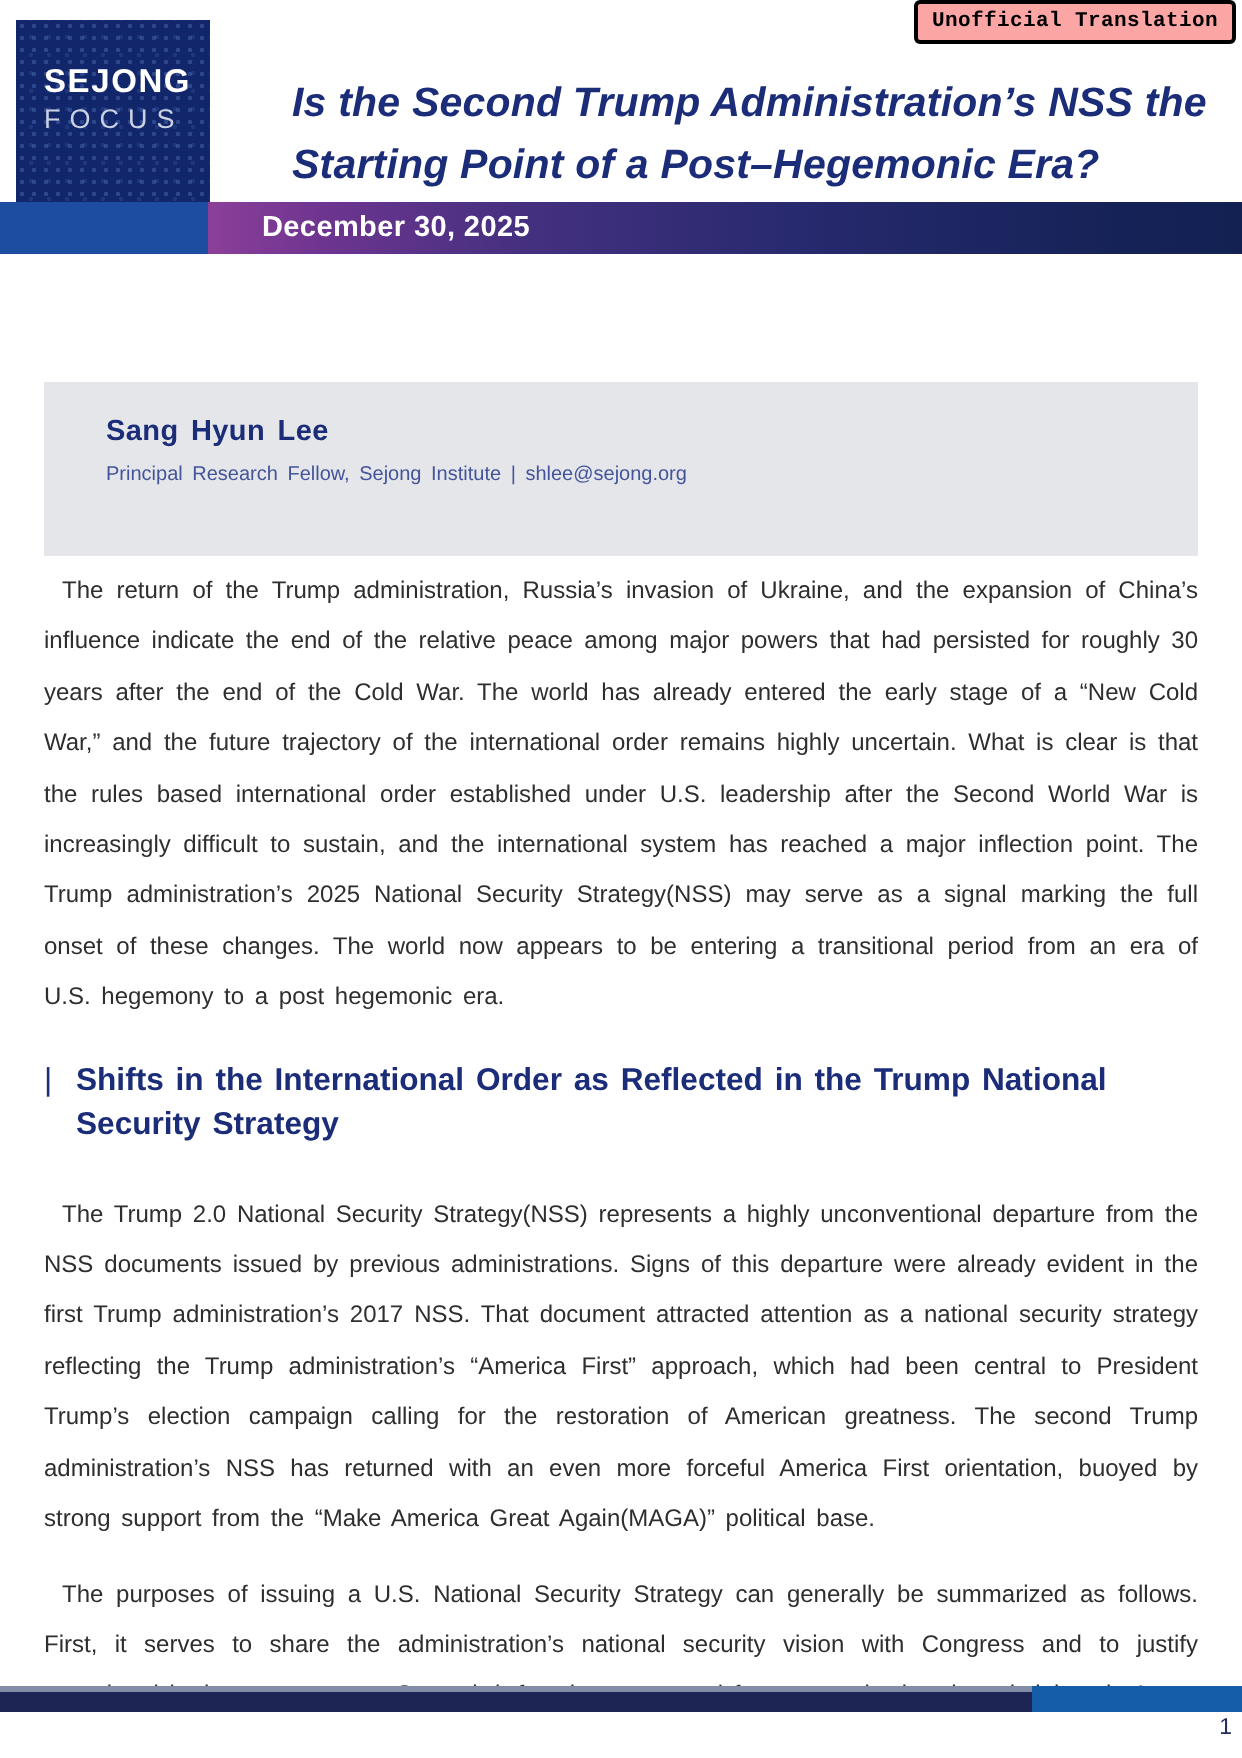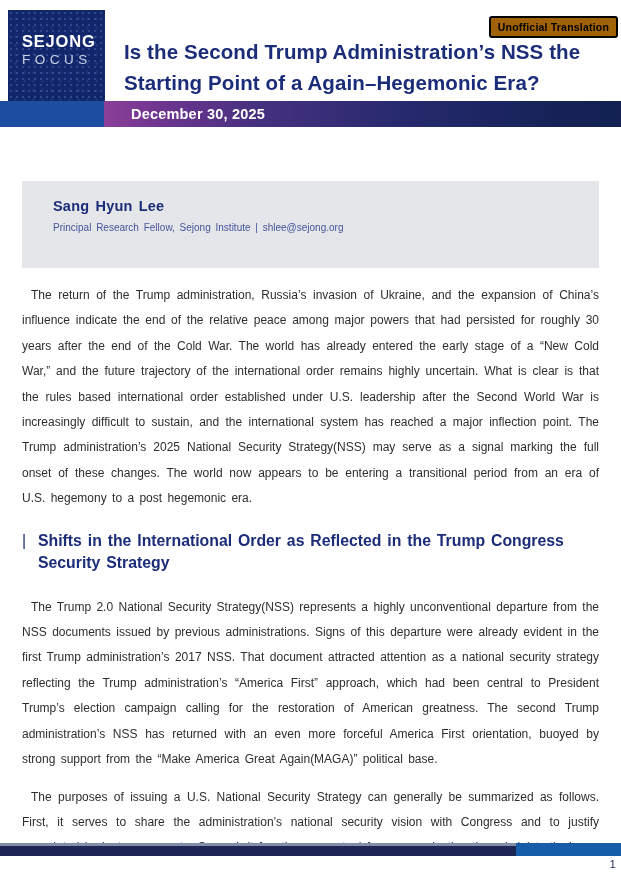--- a/index.html
+++ b/index.html
@@ -12,31 +12,32 @@
     position: relative;
     width: 621px;
     height: 879px;
     background: #ffffff;
     overflow: hidden;
   }
 
   
   .badge {
     position: absolute;
-    top: 16px;
+    top: 0;
     right: 3px;
     border: 2px solid #000000;
     border-radius: 3px;
-    background: #a16207;
+    background: #fca5a5;
     color: #000000;
     font-size: 10.5px;
     font-weight: 600;
     padding: 3px 7px 3px 7px;
     letter-spacing: 0.2px;
     white-space: nowrap;
+    font-family: Liberation Mono, monospace;
   }
 
   
   .logo {
     position: absolute;
     left: 8px;
     top: 10px;
     width: 97px;
     height: 108px;
     background-color: #12266b;
@@ -60,29 +61,30 @@
     font-weight: 500;
     font-size: 13.5px;
     letter-spacing: 4.5px;
     line-height: 18px;
     margin-top: 1px;
   }
 
   
   .title {
     position: absolute;
-    left: 124px;
+    left: 146px;
     top: 36px;
     margin: 0;
     color: #1b2c78;
     font-size: 20.5px;
     font-weight: bold;
     line-height: 31px;
     letter-spacing: 0.1px;
     white-space: nowrap;
+    font-style: italic;
   }
 
   
   .datebar {
     position: absolute;
     left: 0;
     top: 101px;
     width: 621px;
     height: 26px;
     background: linear-gradient(90deg,
@@ -98,21 +100,21 @@
     color: #ffffff;
     font-size: 14.5px;
     font-weight: bold;
     letter-spacing: 0.2px;
   }
 
   
   .author-box {
     position: absolute;
     left: 22px;
-    top: 181px;
+    top: 191px;
     width: 577px;
     height: 87px;
     background: #e4e6e9;
     box-sizing: border-box;
     padding: 17px 0 0 31px;
   }
   .author-name {
     color: #1b2c78;
     font-size: 14.5px;
     font-weight: bold;
@@ -193,38 +195,38 @@
 
   <div class="badge">Unofficial Translation</div>
 
   <div class="logo">
     <div class="logo-line1">SEJONG</div>
     <div class="logo-line2">FOCUS</div>
   </div>
 
   <h1 class="title">
     <span>Is the Second Trump Administration’s NSS the</span><br>
-    <span>Starting Point of a Again–Hegemonic Era?</span>
+    <span>Starting Point of a Post–Hegemonic Era?</span>
   </h1>
 
   <div class="datebar">
     <span class="date-text">December 30, 2025</span>
   </div>
 
   <div class="author-box">
     <div class="author-name">Sang Hyun Lee</div>
     <div class="author-affiliation">Principal Research Fellow, Sejong Institute | shlee@sejong.org</div>
   </div>
 
   <div class="content">
     <p>The return of the Trump administration, Russia’s invasion of Ukraine, and the expansion of China’s influence indicate the end of the relative peace among major powers that had persisted for roughly 30 years after the end of the Cold War. The world has already entered the early stage of a “New Cold War,” and the future trajectory of the international order remains highly uncertain. What is clear is that the rules based international order established under U.S. leadership after the Second World War is increasingly difficult to sustain, and the international system has reached a major inflection point. The Trump administration’s 2025 National Security Strategy(NSS) may serve as a signal marking the full onset of these changes. The world now appears to be entering a transitional period from an era of U.S. hegemony to a post hegemonic era.</p>
 
     <h2 class="section-heading">
       <span class="marker">|</span>
-      <span class="heading-text">Shifts in the International Order as Reflected in the Trump Congress Security Strategy</span>
+      <span class="heading-text">Shifts in the International Order as Reflected in the Trump National Security Strategy</span>
     </h2>
 
     <p>The Trump 2.0 National Security Strategy(NSS) represents a highly unconventional departure from the NSS documents issued by previous administrations. Signs of this departure were already evident in the first Trump administration’s 2017 NSS. That document attracted attention as a national security strategy reflecting the Trump administration’s “America First” approach, which had been central to President Trump’s election campaign calling for the restoration of American greatness. The second Trump administration’s NSS has returned with an even more forceful America First orientation, buoyed by strong support from the “Make America Great Again(MAGA)” political base.</p>
 
     <p>The purposes of issuing a U.S. National Security Strategy can generally be summarized as follows. First, it serves to share the administration’s national security vision with Congress and to justify associated budgetary requests. Second, it functions as a tool for communicating the administration’s</p>
   </div>
 
   <div class="footer-navy"></div>
   <div class="footer-blue"></div>
 

